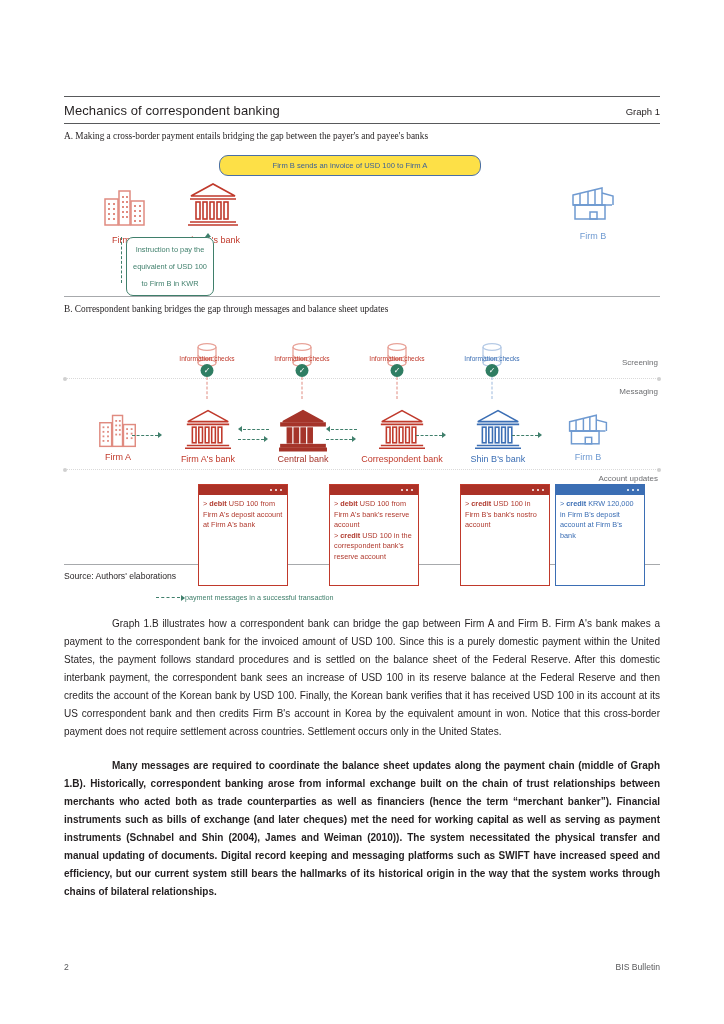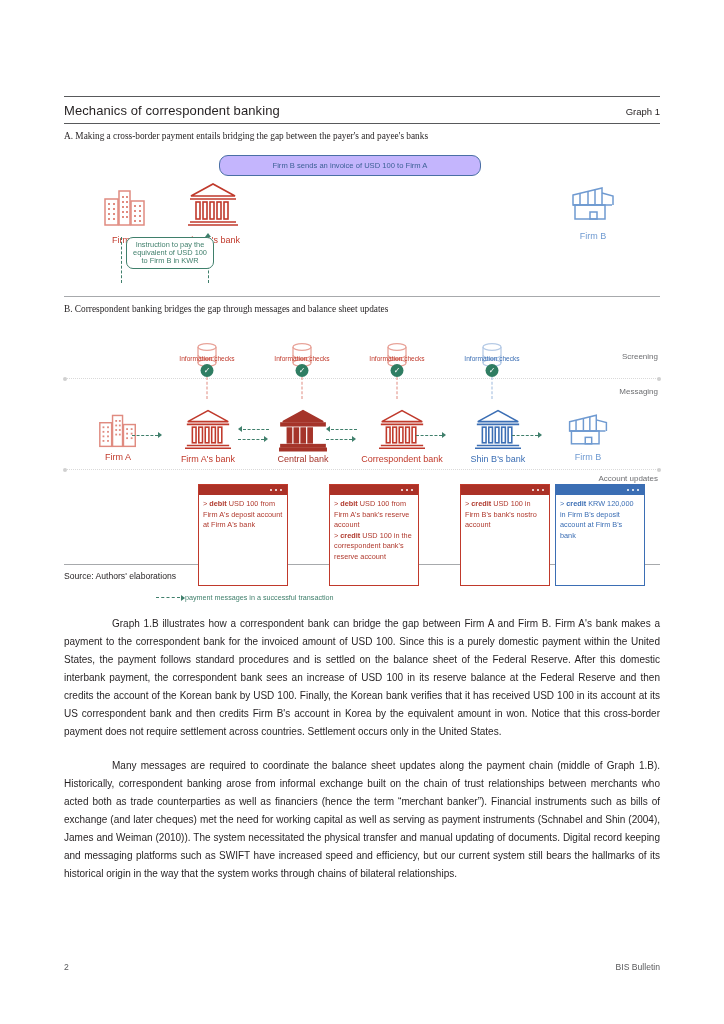--- a/index.html
+++ b/index.html
@@ -28,34 +28,34 @@
   .rule-thin{ border-bottom:.7px solid #a7a9ac; margin-top:0; }
 
   .panel-label{ font-size:9.3px; color:#231f20; margin:7px 0 0 0;font-family:Liberation Serif, serif; }
 
   
   .panelA{ position:relative; height:155px; }
   .invoice-box{
     position:absolute; left:155px; top:14px; width:260px; height:19px;
     border:1px solid #4a6fa5; border-radius:9px;
     display:flex; align-items:center; justify-content:center;
-    font-size:7.6px; color:#3d6196; background:#c4b5fd;text-align:center;
+    font-size:7.6px; color:#3d6196; background:#fde047;text-align:center;
   }
   .node{ position:absolute; text-align:center; }
   .node-label{ font-size:9px; margin-top:2px; white-space:nowrap; }
   .red-l{ color:#c0392b; }
   .dred-l{ color:#a5342a; }
   .blue-l{ color:#3b6eb4; }
   .lblue-l{ color:#6f9ad1; }
 
   .instr-box{
     position:absolute; left:62px; top:96px; width:78px;
     border:1px solid #3f7f6b; border-radius:7px;
     padding:3px 4px; background:#fff;
-    font-size:7.4px; line-height:8px; color:#3f7f6b; text-align:center;
+    font-size:7.4px; line-height:17px; color:#3f7f6b; text-align:center;
   }
   .vdash{
     position:absolute; border-left:1.2px dashed #3f7f6b; height:46px;
   }
   .uparrow{
     position:absolute; width:0;height:0;
     border-left:3.2px solid transparent;border-right:3.2px solid transparent;
     border-bottom:4.5px solid #3f7f6b;
   }
 
@@ -135,21 +135,21 @@
   }
 
   .source{ font-size:8.6px; color:#231f20; margin-top:6px; }
 
   
   .body-text{
     position:absolute; left:64px; top:615px; width:596px;
     font-size:10px; line-height:18px; text-align:justify; color:#231f20;
   }
   .body-text p{ margin:0 0 16px 0; text-indent:48px; }
-  .body-text p:last-child{ margin-bottom:12px; }
+  .body-text p:last-child{ margin-bottom:12px;font-weight:bold; }
 
   
   .footer{
     position:absolute; left:64px; top:962px; width:596px;
     display:flex; justify-content:space-between;
     font-size:8.6px; color:#58595b;
   }
 </style>
 </head>
 <body>
@@ -255,21 +255,21 @@
 
     <div class="rule-thin"></div>
 
     <div class="panel-label">B. Correspondent banking bridges the gap through messages and balance sheet updates</div>
 
     <div class="panelB">
 
       <div class="dotrule" style="top:64px;"></div>
       <div class="dotrule" style="top:155px;"></div>
 
-      <div class="side-label" style="top:38px;">Screening</div>
+      <div class="side-label" style="top:44px;">Screening</div>
       <div class="side-label" style="top:73px;">Messaging</div>
       <div class="side-label" style="top:160px;">Account updates</div>
 
       <div class="info-chk" style="left:113px; top:28px; width:60px;">
         <svg width="24" height="28" viewBox="0 0 24 28" style="display:block;margin:0 auto;">
           <g fill="none" stroke="#e8a49a" stroke-width="1.3">
             <ellipse cx="12" cy="5" rx="9" ry="3.4"></ellipse>
             <path d="M3 5 L3 21"></path>
               <path d="M21 5 L21 21"></path>
             <ellipse cx="12" cy="21" rx="9" ry="3.4"></ellipse>

